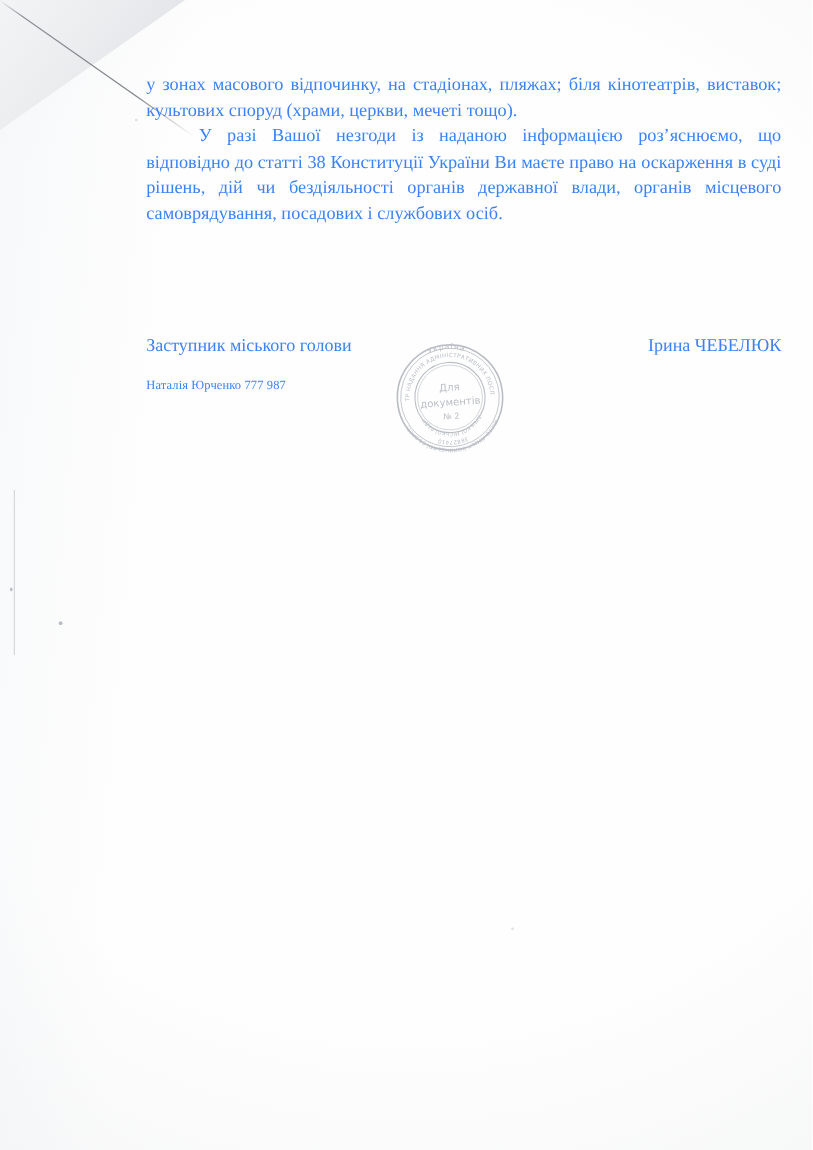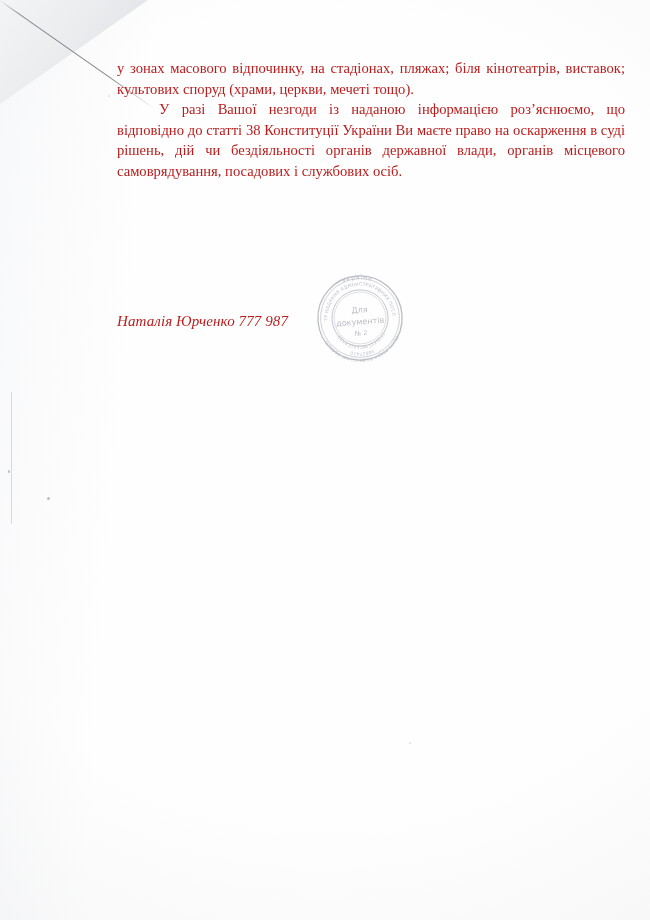--- a/index.html
+++ b/index.html
@@ -9,21 +9,21 @@
     background: #ffffff;
   }
 
   .page {
     position: relative;
     width: 650px;
     height: 920px;
     background: #fefefe;
     overflow: hidden;
     font-family: "Liberation Serif", "DejaVu Serif", serif;
-    color: #b91c1c;
+    color: #3b82f6;
   }
 
   
   .scan-tint {
     position: absolute;
     inset: 0;
     background:
       radial-gradient(ellipse 120% 80% at 50% 45%, rgba(255,255,255,0) 55%, rgba(228,230,233,0.45) 100%),
       linear-gradient(95deg, rgba(246,247,249,0.8) 0%, rgba(255,255,255,0) 22%);
     pointer-events: none;
@@ -103,24 +103,23 @@
     justify-content: space-between;
     align-items: baseline;
     font-size: 14.4px;
   }
   .sig-name {
     white-space: nowrap;
   }
   .typist {
     position: absolute;
     left: 117px;
-    top: 313px;
-    font-size: 15px;
+    top: 303px;
+    font-size: 10px;
     letter-spacing: 0.1px;
-    font-style: italic;
   }
 
   
   .stamp {
     position: absolute;
     left: 306px;
     top: 264px;
     width: 108px;
     height: 108px;
     opacity: 0.42;
@@ -161,20 +160,24 @@
   <div class="speck" style="left:8px;  top:470px; width:2px; height:3px;"></div>
   <div class="speck" style="left:47px; top:497px; width:3px; height:3px;"></div>
   <div class="speck" style="left:409px;top:742px; width:2px; height:2px; opacity:.5;"></div>
   <div class="speck" style="left:108px;top:95px;  width:2px; height:2px; opacity:.45;"></div>
 
   <div class="body-text">
     <p class="no-indent">у зонах масового відпочинку, на стадіонах, пляжах; біля кінотеатрів, виставок; культових споруд (храми, церкви, мечеті тощо).</p>
     <p>У разі Вашої незгоди із наданою інформацією роз’яснюємо, що відповідно до статті 38 Конституції України Ви маєте право на оскарження в суді рішень, дій чи бездіяльності органів державної влади, органів місцевого самоврядування, посадових і службових осіб.</p>
   </div>
 
+  <div class="sig-row">
+    <span class="sig-title">Заступник міського голови</span>
+    <span class="sig-name">Ірина ЧЕБЕЛЮК</span>
+  </div>
 
   <div class="typist">Наталія Юрченко 777 987</div>
 
   <div class="stamp">
     <svg viewBox="0 0 200 200" xmlns="http://www.w3.org/2000/svg">
       <defs>
         <path id="arcOuterTop" d="M 28,100 A 72,72 0 0 1 172,100"></path>
         <path id="arcOuterBot" d="M 172,104 A 72,72 0 0 1 28,104"></path>
         <path id="arcMidTop" d="M 40,100 A 60,60 0 0 1 160,100"></path>
         <path id="arcMidBot" d="M 160,104 A 60,60 0 0 1 40,104"></path>

